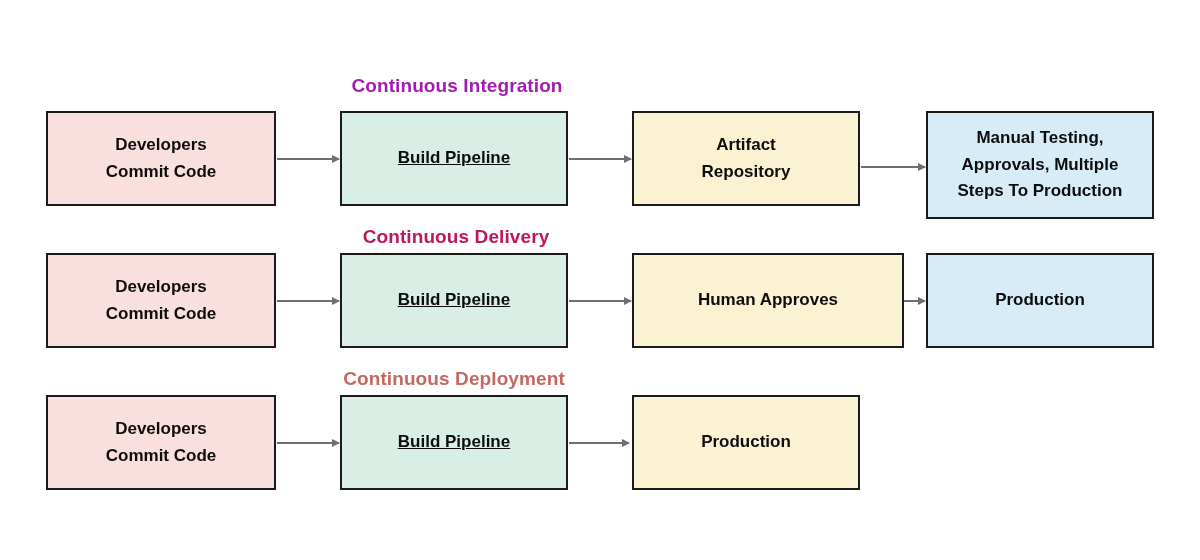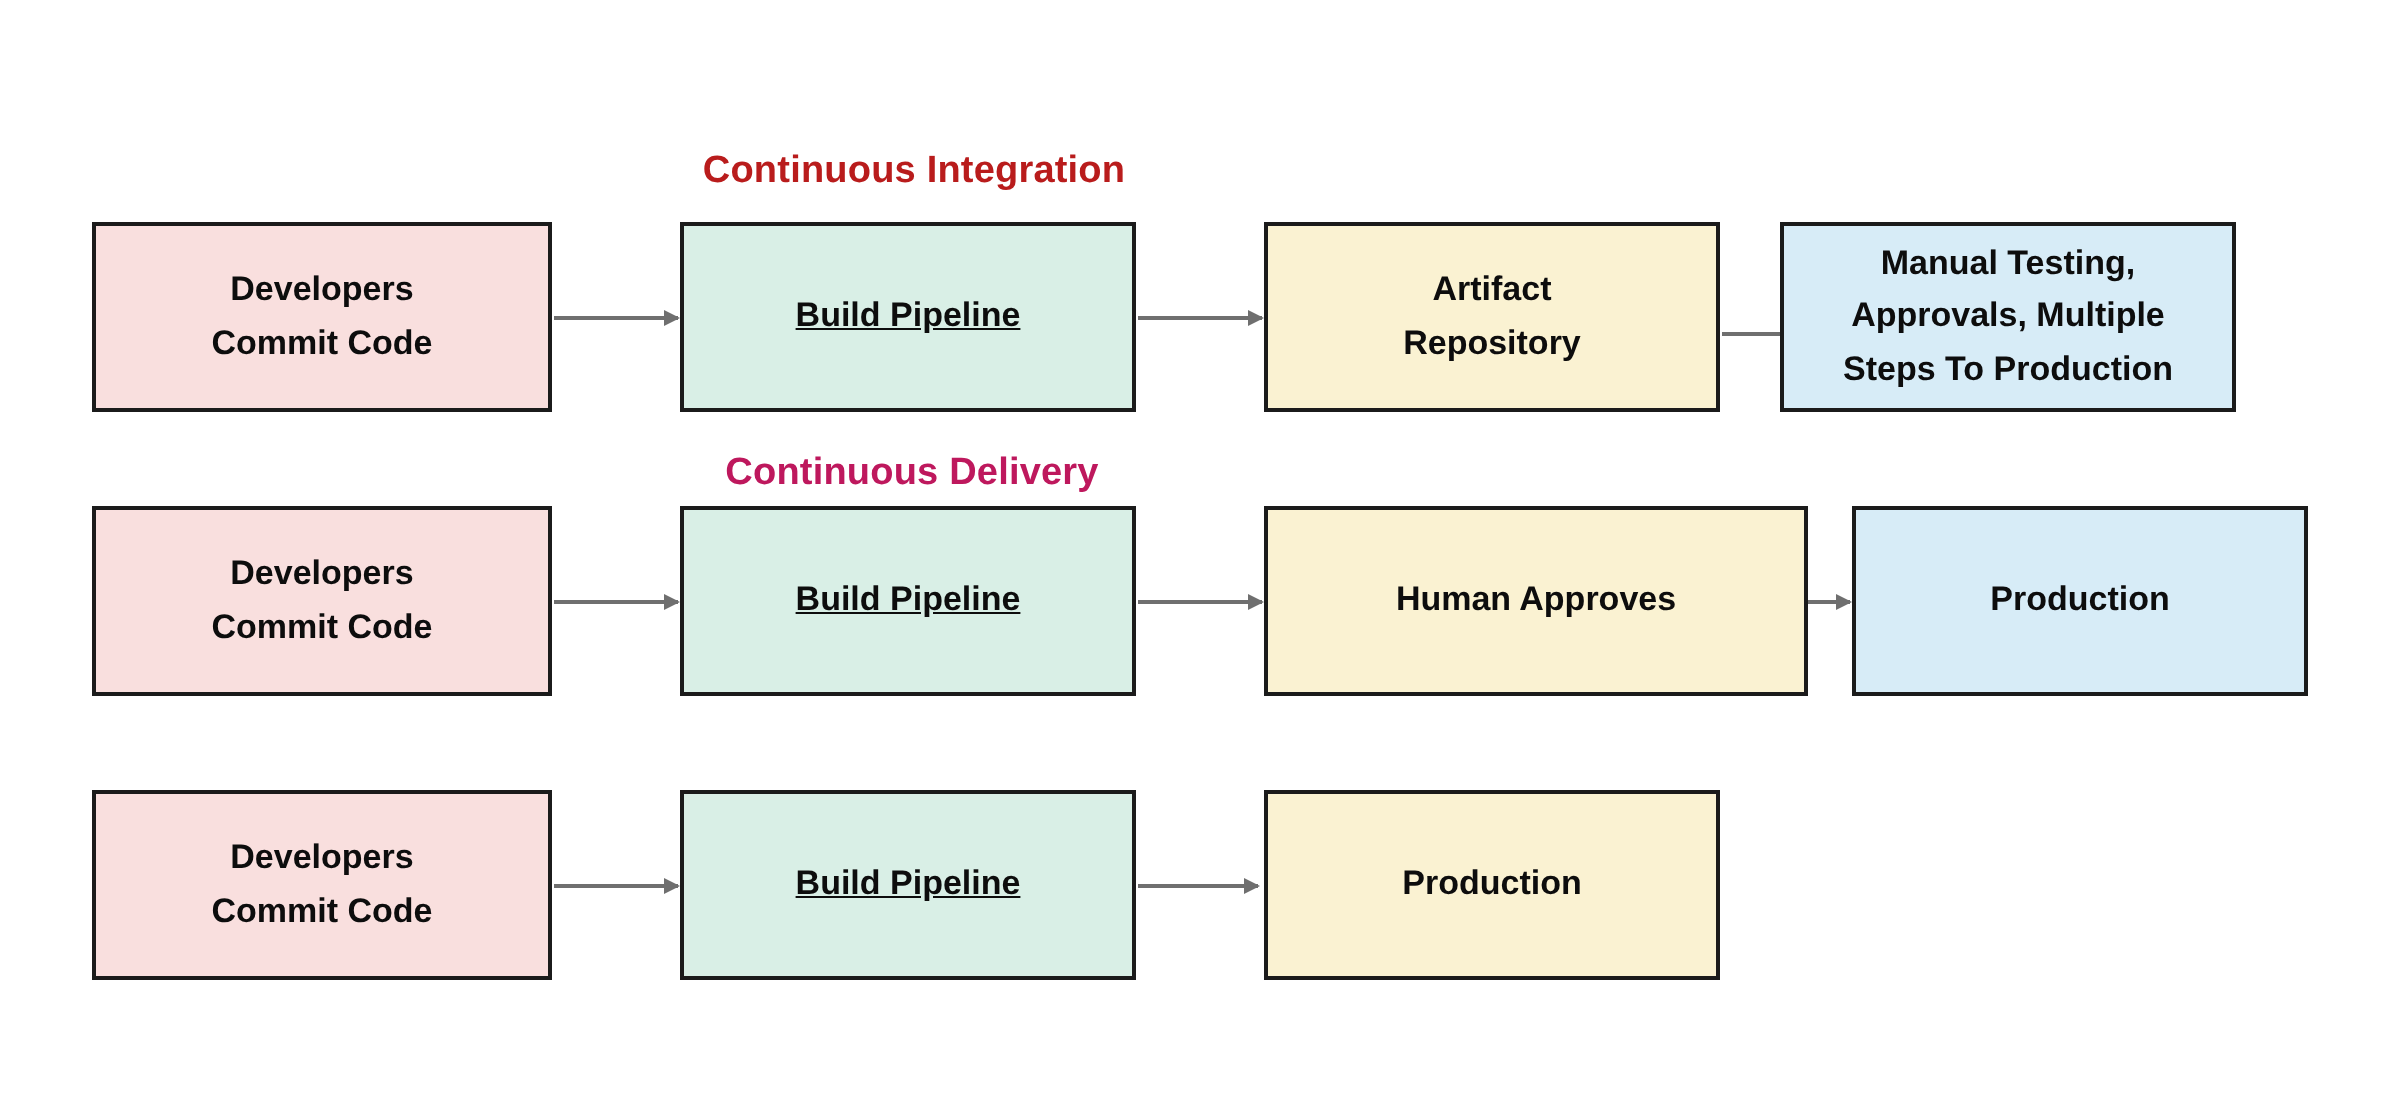--- a/index.html
+++ b/index.html
@@ -65,42 +65,42 @@
     border-top: 4px solid transparent;
     border-bottom: 4px solid transparent;
     border-left: 8px solid #6f6f6f;
     transform: translateY(-50%);
   }
 </style>
 </head>
 <body>
 
 <div id="canvas" style="background: rgb(255, 255, 255);">
-    <div class="row-title" style="left: 457px; top: 75px; color: #b91c1c;">Continuous Integration</div>
+    <div class="row-title" style="left: 457px; top: 75px; color: #a21caf;">Continuous Integration</div>
     <div class="connector" style="left: 277px; top: 158px; width: 62px; background: rgb(111, 111, 111);">
       <span class="arrow-head" style="border-left-color: rgb(111, 111, 111);"></span>
     </div>
     <div class="connector" style="left: 569px; top: 158px; width: 62px; background: rgb(111, 111, 111);">
       <span class="arrow-head" style="border-left-color: rgb(111, 111, 111);"></span>
     </div>
     <div class="connector" style="left: 861px; top: 166px; width: 64px; background: rgb(111, 111, 111);">
       <span class="arrow-head" style="border-left-color: rgb(111, 111, 111);"></span>
     </div>
     <div class="node fill-pink" style="left: 46px; top: 111px; width: 230px; height: 95px; background: rgb(249, 223, 222); border-color: rgb(27, 27, 27);">
       <span class="node-label">Developers
 Commit Code</span>
     </div>
     <div class="node fill-green" style="left: 340px; top: 111px; width: 228px; height: 95px; background: rgb(217, 239, 230); border-color: rgb(27, 27, 27);">
       <span class="node-label">Build Pipeline</span>
     </div>
     <div class="node fill-yellow" style="left: 632px; top: 111px; width: 228px; height: 95px; background: rgb(250, 242, 210); border-color: rgb(27, 27, 27);">
       <span class="node-label">Artifact
 Repository</span>
     </div>
-    <div class="node fill-blue" style="left: 890px; top: 111px; width: 228px; height: 95px; background: rgb(215, 236, 247); border-color: rgb(27, 27, 27);">
+    <div class="node fill-blue" style="left: 926px; top: 111px; width: 228px; height: 108px; background: rgb(215, 236, 247); border-color: rgb(27, 27, 27);">
       <span class="node-label">Manual Testing,
 Approvals, Multiple
 Steps To Production</span>
     </div>
     <div class="row-title" style="left: 456px; top: 226px; color: #be185d;">Continuous Delivery</div>
     <div class="connector" style="left: 277px; top: 300px; width: 62px; background: rgb(111, 111, 111);">
       <span class="arrow-head" style="border-left-color: rgb(111, 111, 111);"></span>
     </div>
     <div class="connector" style="left: 569px; top: 300px; width: 62px; background: rgb(111, 111, 111);">
       <span class="arrow-head" style="border-left-color: rgb(111, 111, 111);"></span>
@@ -114,20 +114,21 @@
     </div>
     <div class="node fill-green" style="left: 340px; top: 253px; width: 228px; height: 95px; background: rgb(217, 239, 230); border-color: rgb(27, 27, 27);">
       <span class="node-label">Build Pipeline</span>
     </div>
     <div class="node fill-yellow" style="left: 632px; top: 253px; width: 272px; height: 95px; background: rgb(250, 242, 210); border-color: rgb(27, 27, 27);">
       <span class="node-label">Human Approves</span>
     </div>
     <div class="node fill-blue" style="left: 926px; top: 253px; width: 228px; height: 95px; background: rgb(215, 236, 247); border-color: rgb(27, 27, 27);">
       <span class="node-label">Production</span>
     </div>
+    <div class="row-title" style="left: 454px; top: 368px; color: rgb(196, 105, 95);">Continuous Deployment</div>
     <div class="connector" style="left: 277px; top: 442px; width: 62px; background: rgb(111, 111, 111);">
       <span class="arrow-head" style="border-left-color: rgb(111, 111, 111);"></span>
     </div>
     <div class="connector" style="left: 569px; top: 442px; width: 60px; background: rgb(111, 111, 111);">
       <span class="arrow-head" style="border-left-color: rgb(111, 111, 111);"></span>
     </div>
     <div class="node fill-pink" style="left: 46px; top: 395px; width: 230px; height: 95px; background: rgb(249, 223, 222); border-color: rgb(27, 27, 27);">
       <span class="node-label">Developers
 Commit Code</span>
     </div>

